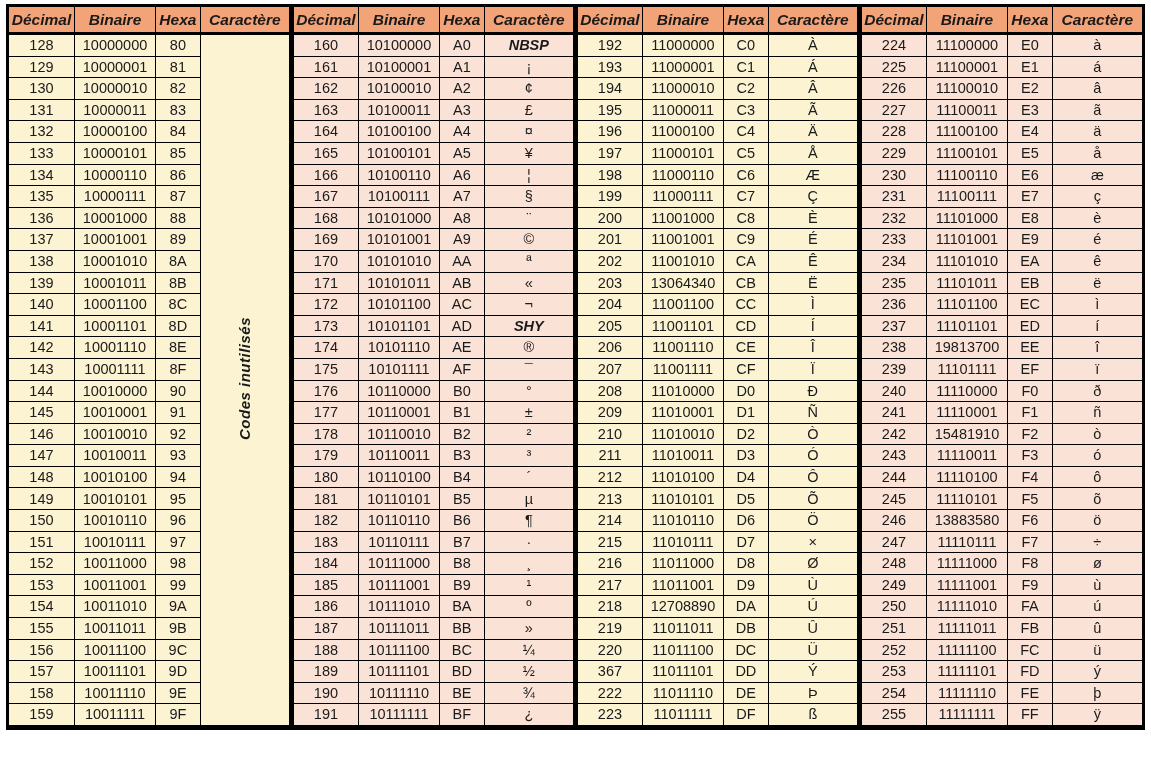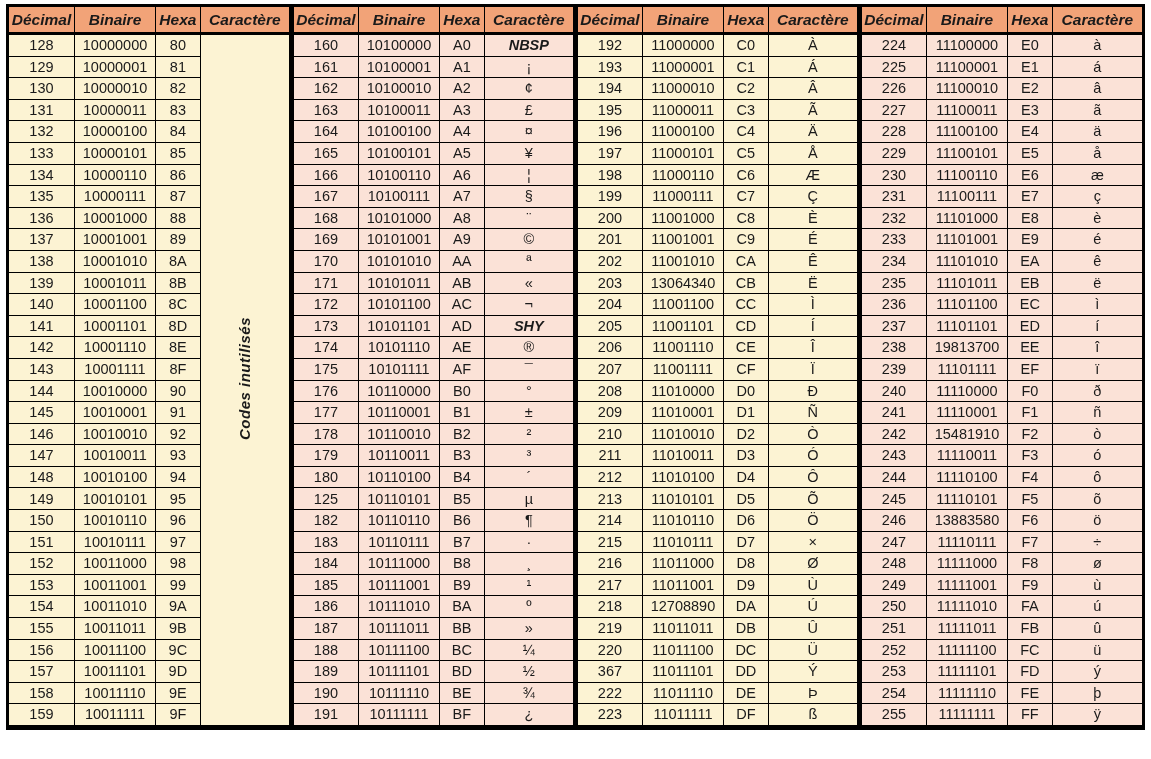--- a/index.html
+++ b/index.html
@@ -440,21 +440,21 @@
           <td class="g2">Ô</td>
           <td class="g3 gs">244</td>
           <td class="g3">11110100</td>
           <td class="g3">F4</td>
           <td class="g3">ô</td>
         </tr>
         <tr>
           <td class="g0">149</td>
           <td class="g0">10010101</td>
           <td class="g0">95</td>
-          <td class="g1 gs">125</td>
+          <td class="g1 gs">181</td>
           <td class="g1">10110101</td>
           <td class="g1">B5</td>
           <td class="g1">µ</td>
           <td class="g2 gs">213</td>
           <td class="g2">11010101</td>
           <td class="g2">D5</td>
           <td class="g2">Õ</td>
           <td class="g3 gs">245</td>
           <td class="g3">11110101</td>
           <td class="g3">F5</td>

